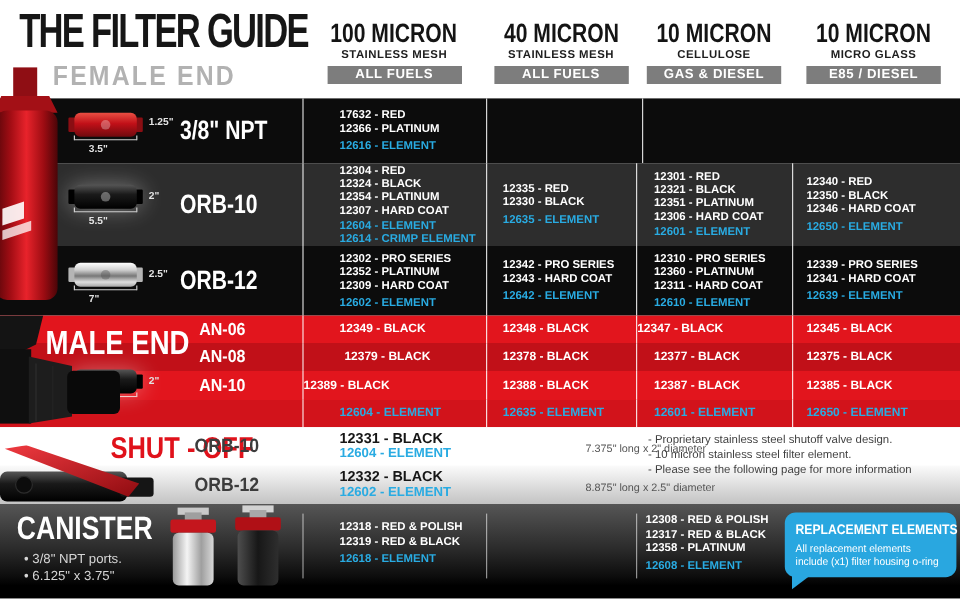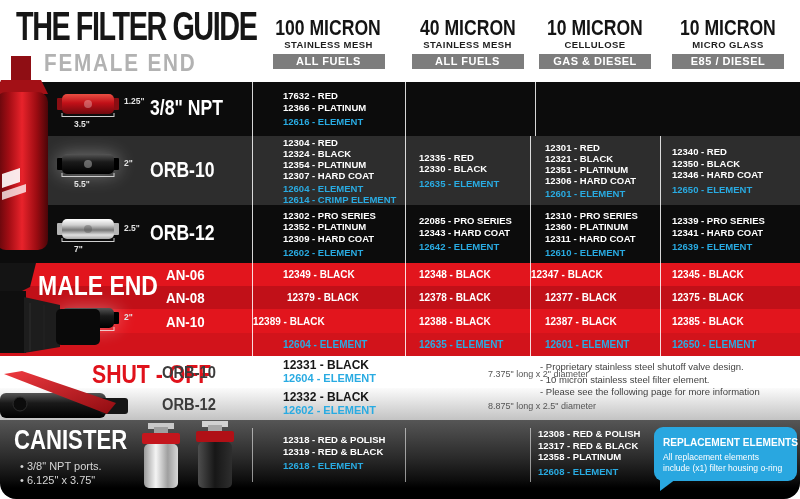--- a/index.html
+++ b/index.html
@@ -1,19 +1,19 @@
 <!DOCTYPE html>
 <html><head>
 <meta charset="utf-8">
 <style>
   * { margin:0; padding:0; box-sizing:border-box; }
   html,body { background:#ffffff; }
   .app {
     position:relative; width:800px; height:499px; overflow:hidden;
-    font-family:"Liberation Sans","DejaVu Sans",sans-serif; background:#fff;border-radius:16px;
+    font-family:"Liberation Sans","DejaVu Sans",sans-serif; background:#fff;
   }
   
   .sec-header { position:relative; height:82px; background:#fff; }
   .title {
     position:absolute; left:16px; top:4px; font-size:40px; font-weight:bold;
     color:#161616; letter-spacing:-2px; white-space:nowrap;
     transform:scaleX(0.72); transform-origin:left top;
   }
   .subtitle {
     position:absolute; left:44px; top:50px; font-size:23px; font-weight:bold;
@@ -305,21 +305,21 @@
       <span class="dim" style="left:74px; top:39px">7"</span>
       <span class="rowlabel">ORB-12</span>
     </div>
     <div class="fcell c1">
       <div class="parts">12302 - PRO SERIES
 12352 - PLATINUM
 12309 - HARD COAT</div>
       <div class="elements">12602 - ELEMENT</div>
     </div>
     <div class="fcell c2">
-      <div class="parts">22085 - PRO SERIES
+      <div class="parts">12342 - PRO SERIES
 12343 - HARD COAT</div>
       <div class="elements">12642 - ELEMENT</div>
     </div>
     <div class="fcell c3">
       <div class="parts">12310 - PRO SERIES
 12360 - PLATINUM
 12311 - HARD COAT</div>
       <div class="elements">12610 - ELEMENT</div>
     </div>
     <div class="fcell c4">

